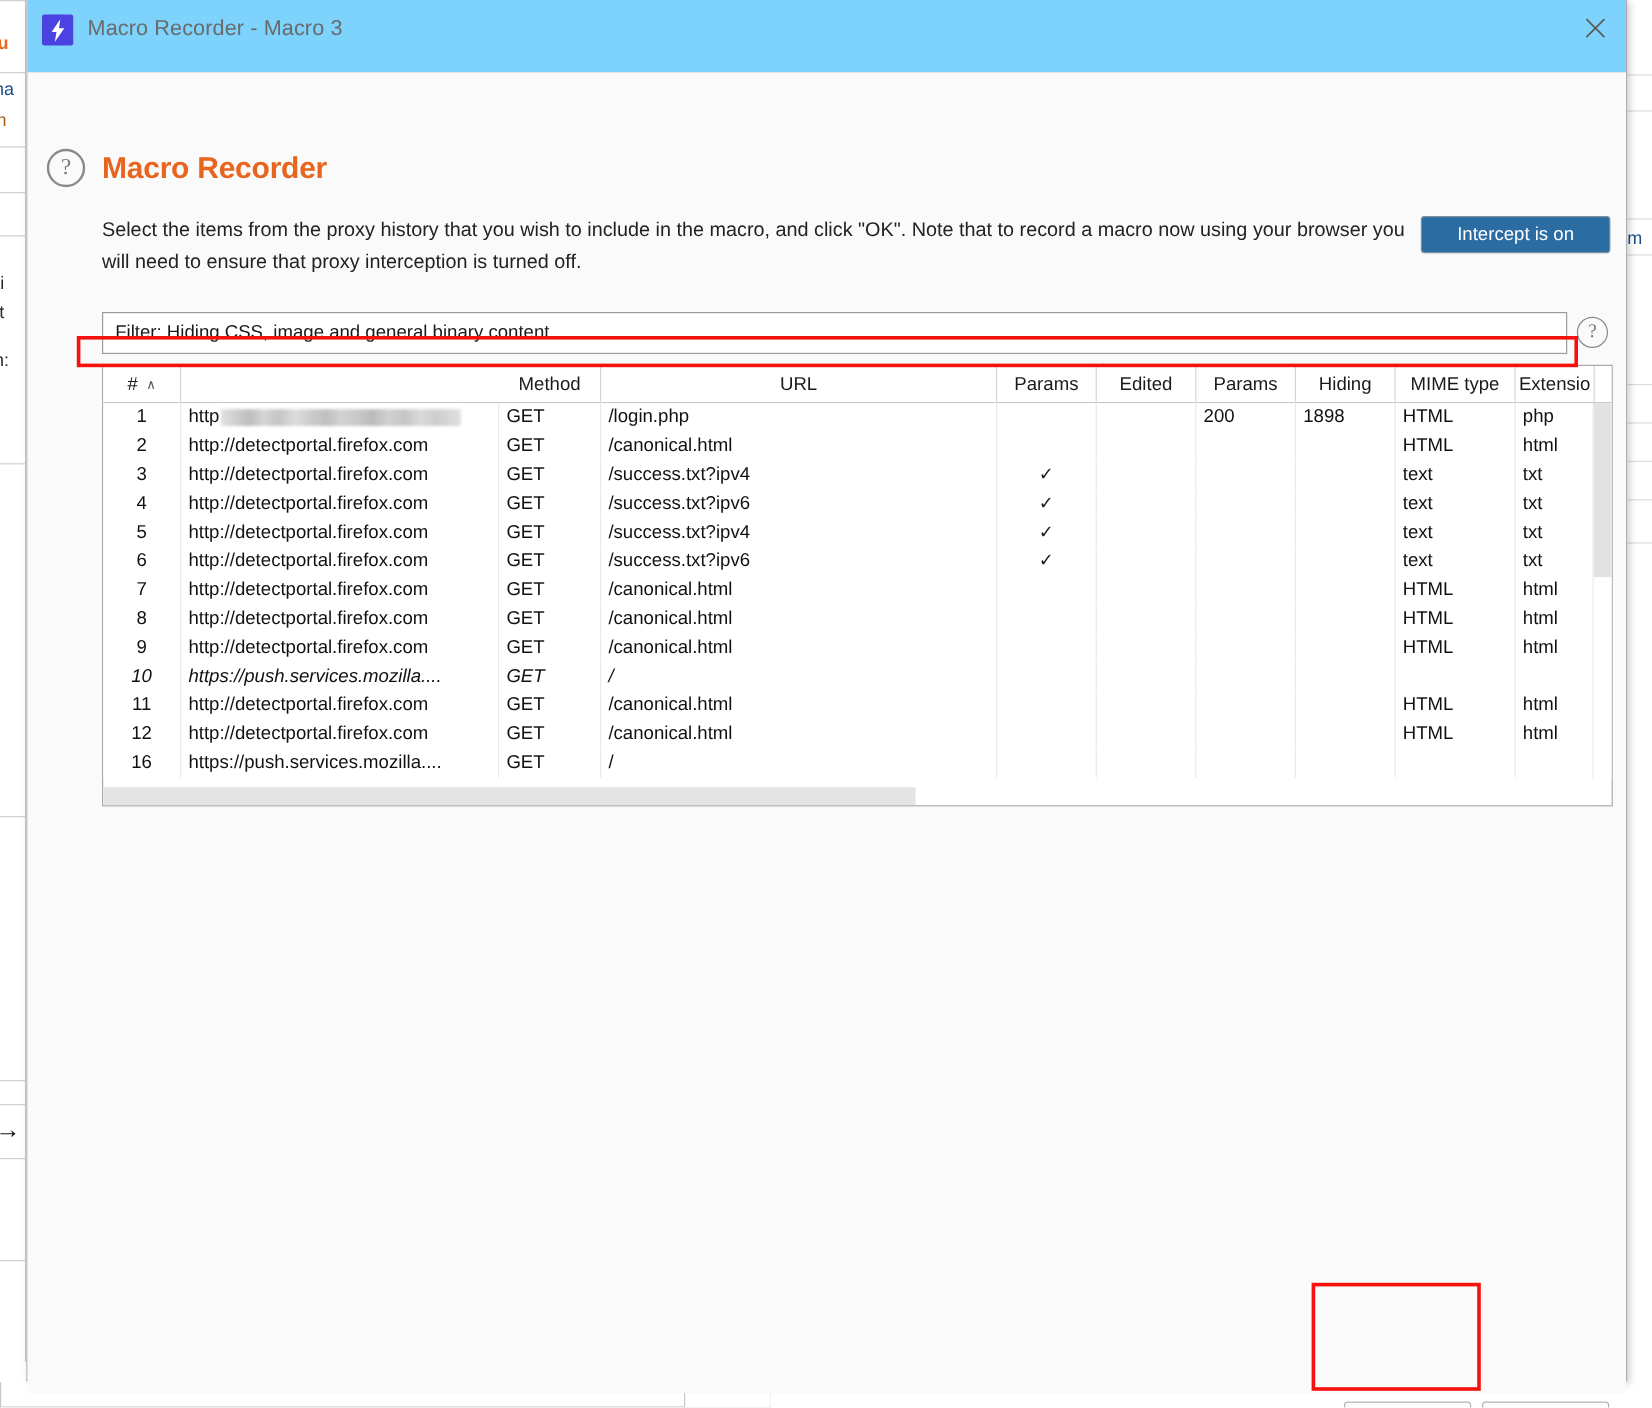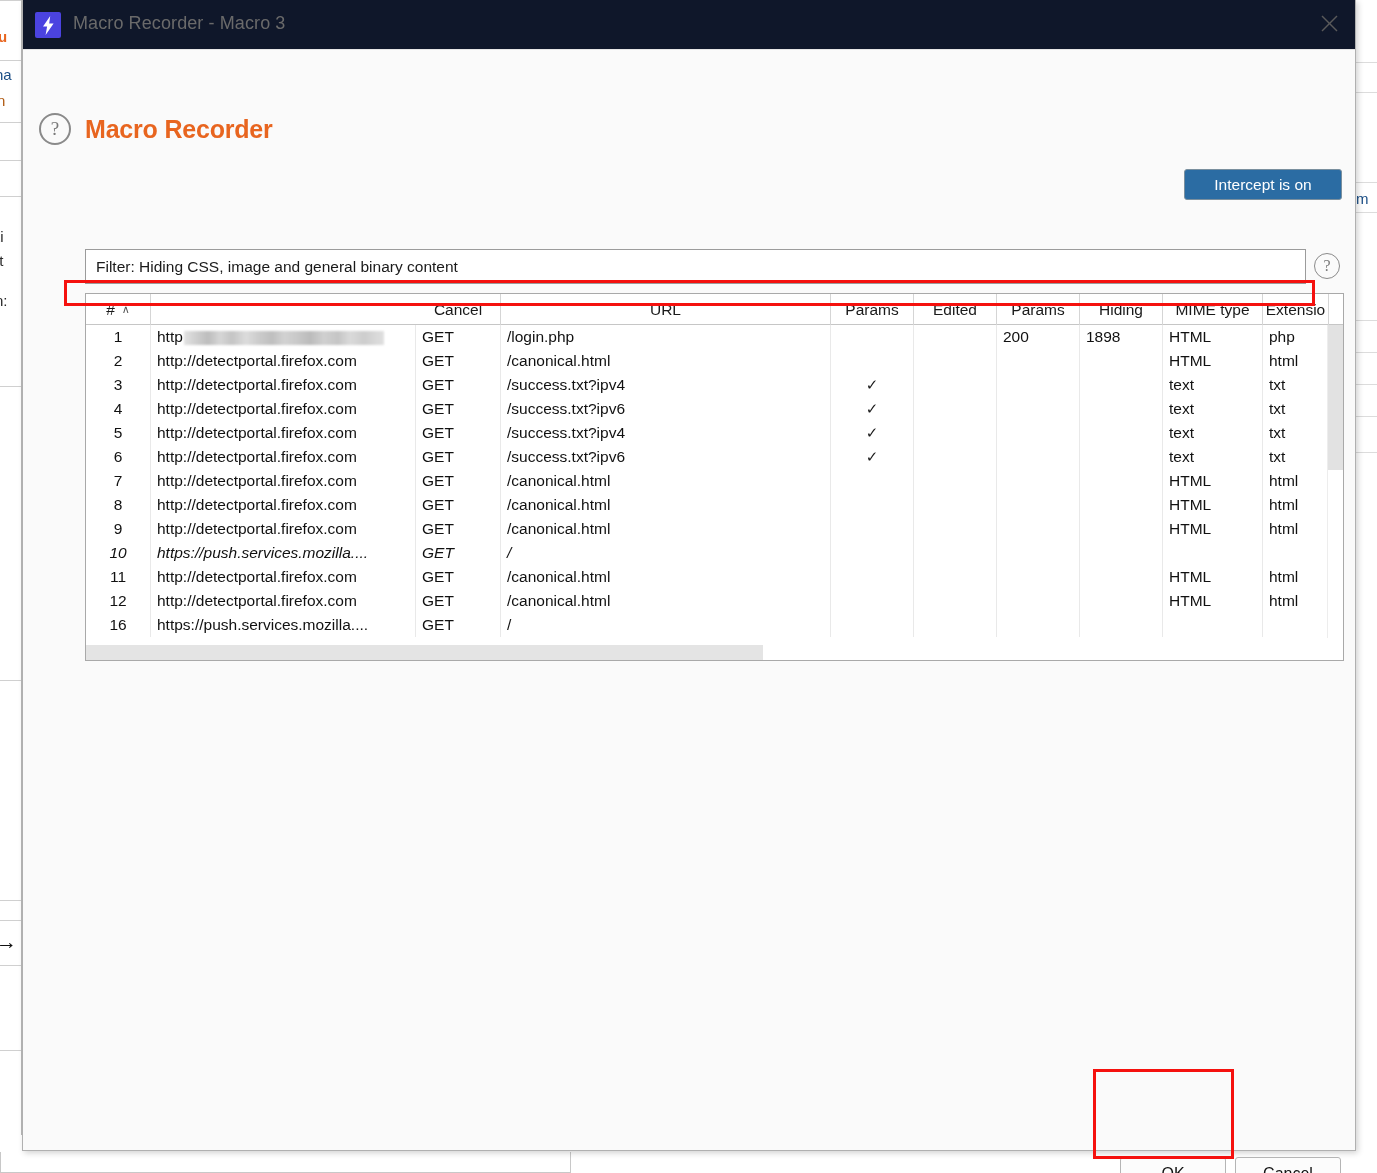--- a/index.html
+++ b/index.html
@@ -41,21 +41,21 @@
   }
 
   
   .dialog {
     position:absolute; left:22px; top:0; width:1334px; height:1151px;
     background:#fafafa;
     border:1px solid #b0b0b0; border-top:none;
     box-shadow: 2px 2px 6px rgba(0,0,0,0.18);
   }
   .titlebar {
-    position:relative; height:50px; background:#0f172a;
+    position:relative; height:61px; background:#7dd3fc;
     border-bottom:1px solid #e6e6e6;
   }
   .app-badge {
     position:absolute; left:12px; top:12px; width:26px; height:26px;
     background:#4b43e0; border-radius:2px;
     display:flex; align-items:center; justify-content:center;
   }
   .app-badge svg { display:block; }
   .title-text {
     position:absolute; left:50px; top:13px;
@@ -246,33 +246,34 @@
           <line x1="2" y1="2" x2="17" y2="17" stroke="#5a5a5a" stroke-width="1.4"></line>
           <line x1="17" y1="2" x2="2" y2="17" stroke="#5a5a5a" stroke-width="1.4"></line>
         </svg>
       </div>
     </div>
 
     <div class="body-area">
 
       <div class="help-circle">?</div>
       <div class="heading">Macro Recorder</div>
+      <div class="desc">Select the items from the proxy history that you wish to include in the macro, and click "OK". Note that to record a macro now using your browser you will need to ensure that proxy interception is turned off.</div>
       <div class="intercept-btn">Intercept is on</div>
 
       <div class="filter-bar">Filter: Hiding CSS, image and general binary content</div>
       <div class="filter-help">?</div>
 
       <div class="table-wrap">
         <div class="thead" id="thead">
             <div class="th" style="left: 0px; width: 65px;">
               <span>#</span>
               <span class="caret">∧</span>
             </div>
             <div class="th" style="left: 330px; width: 85px;">
-              <span>Cancel</span>
+              <span>Method</span>
             </div>
             <div class="th" style="left: 415px; width: 330px;">
               <span>URL</span>
             </div>
             <div class="th" style="left: 745px; width: 83px;">
               <span>Params</span>
             </div>
             <div class="th" style="left: 828px; width: 83px;">
               <span>Edited</span>
             </div>

